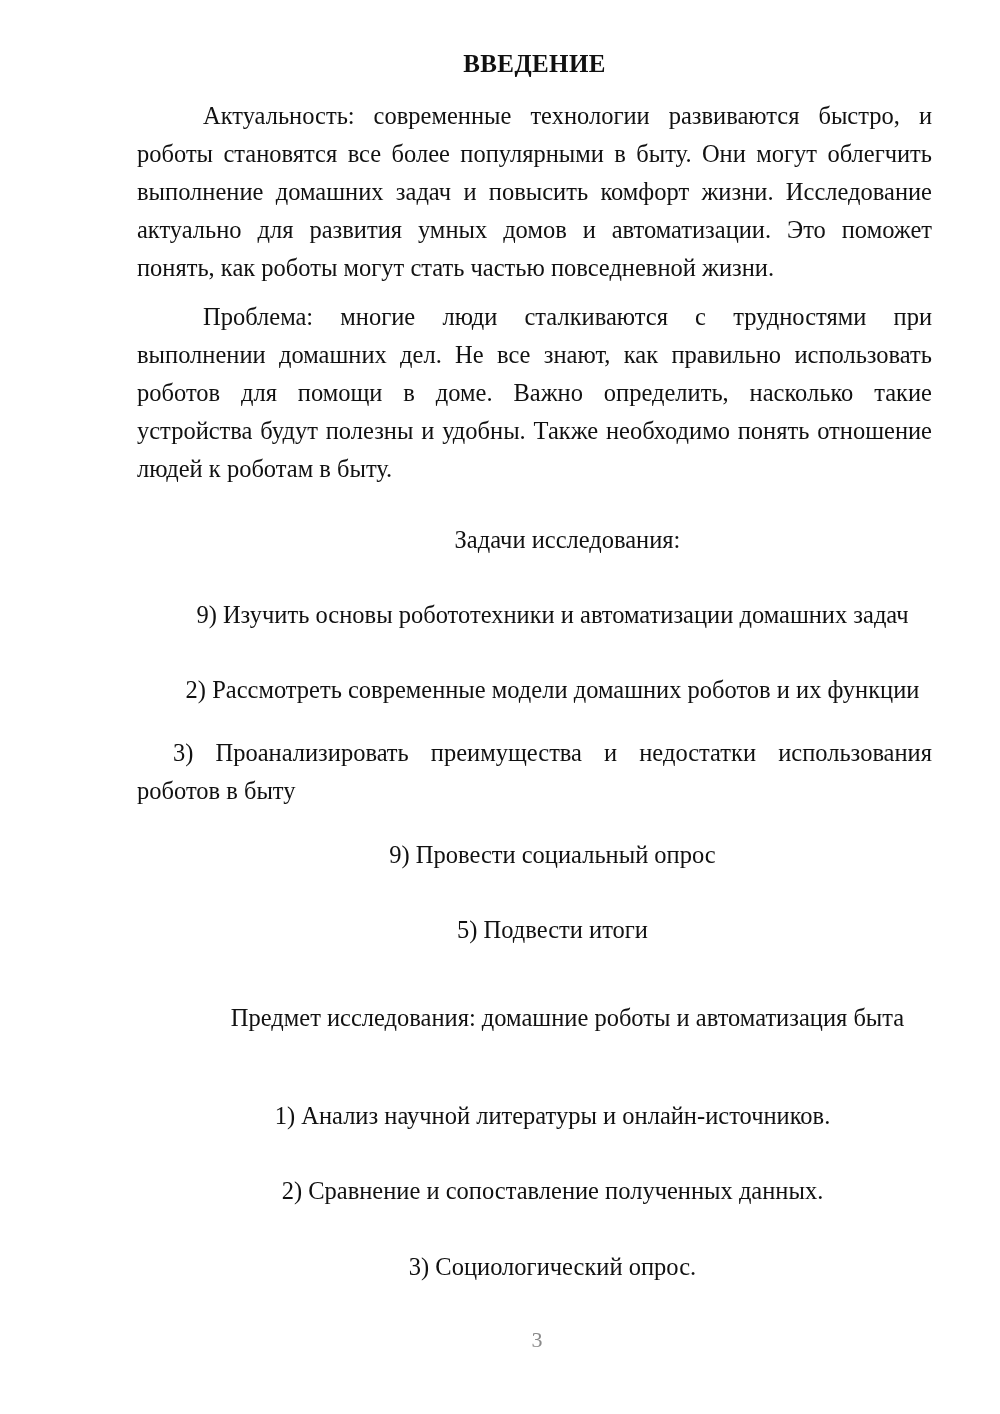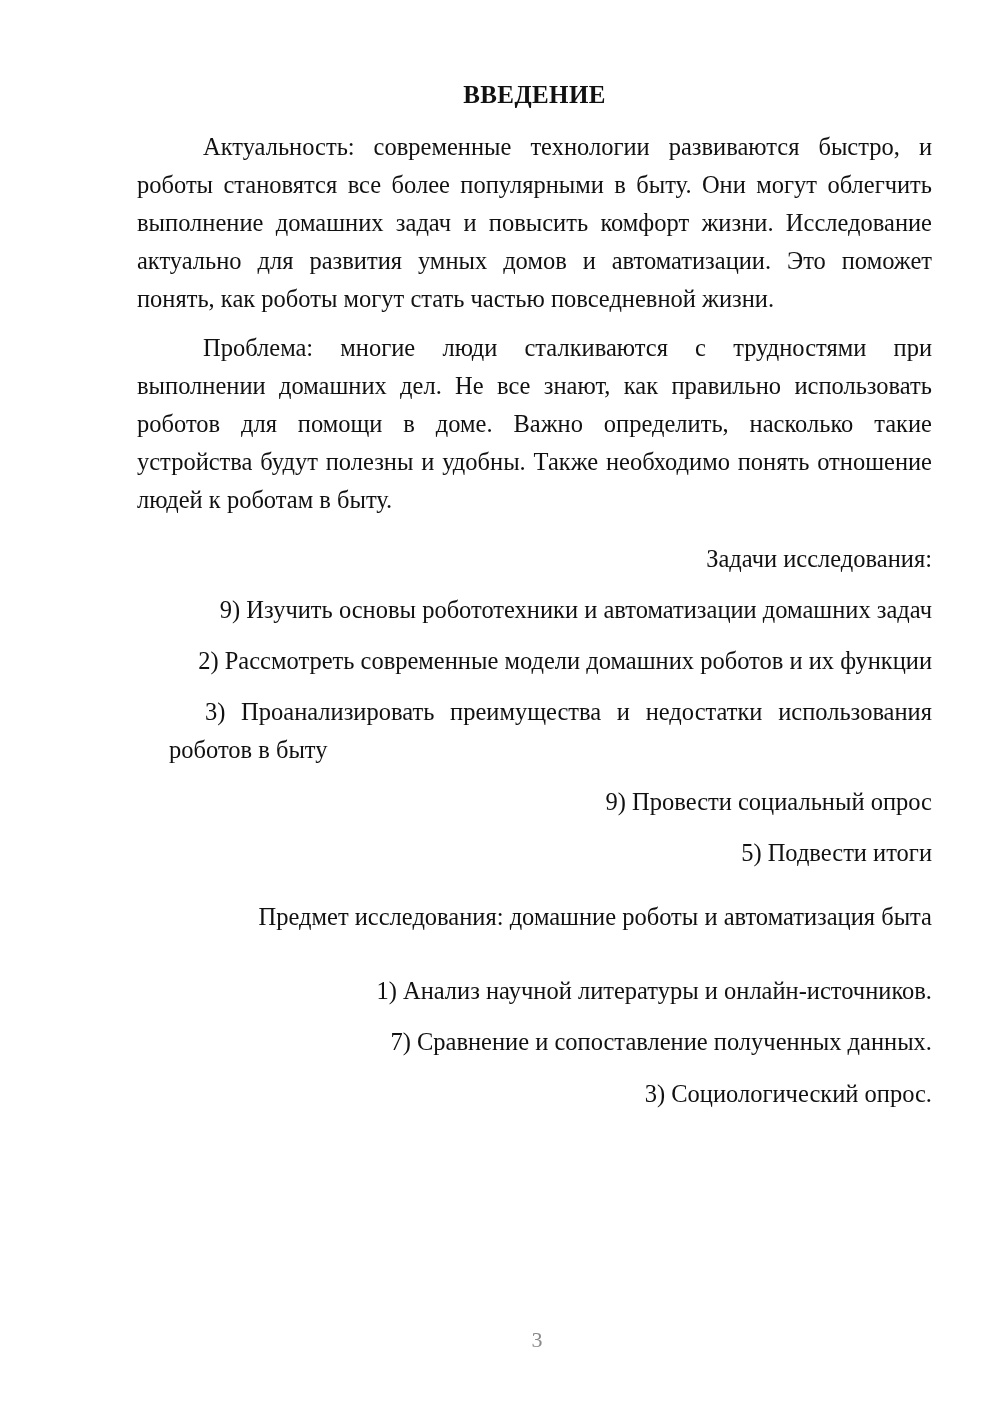--- a/index.html
+++ b/index.html
@@ -27,21 +27,21 @@
 
   .content {
     position: absolute;
     left: 137px;
     top: 0;
     width: 795px;   
   }
 
   .doc-title {
     margin: 0;
-    padding-top: 81px;
+    padding-top: 50px;
     text-align: center;
     font-weight: bold;
     font-size: 25px;
     line-height: 1.1;
     letter-spacing: 0.4px;
   }
 
   
   .para {
     margin: 0;
@@ -52,37 +52,36 @@
     text-indent: 66px;
     hyphens: none;
   }
 
   .para.first {
     margin-top: 19px;
   }
 
   
   .line {
-    margin: 0;
+    margin: 12px;
     font-size: 24.5px;
     line-height: 38.2px;
-    text-align: right;
+    text-align: center;
     white-space: nowrap;
   }
 
   .line.indent-heading { padding-left: 66px; }   
   .line.indent-item    { padding-left: 36px; }   
 
   .spacer-sm { height: 10px; }
   .spacer-md { height: 13px; }
 
   
   .para.item {
     text-indent: 36px;
-    margin-left: 32px;
   }
 
   .page-number {
     position: absolute;
     left: 0;
     top: 1327px;
     width: 1000px;
     text-align: center;
     font-size: 22px;
     color: #8a8a8a;
@@ -143,21 +142,21 @@
 
     <div class="spacer-sm"></div>
 
 
     <div class="spacer-md"></div>
 
     <p class="line indent-item">1) Анализ научной литературы и онлайн-источников.</p>
 
     <div class="spacer-md"></div>
 
-    <p class="line indent-item">7) Сравнение и сопоставление полученных данных.</p>
+    <p class="line indent-item">2) Сравнение и сопоставление полученных данных.</p>
 
     <div class="spacer-md"></div>
 
     <p class="line indent-item">3) Социологический опрос.</p>
 
   </div>
 
   <div class="page-number">3</div>
 </div>
 

